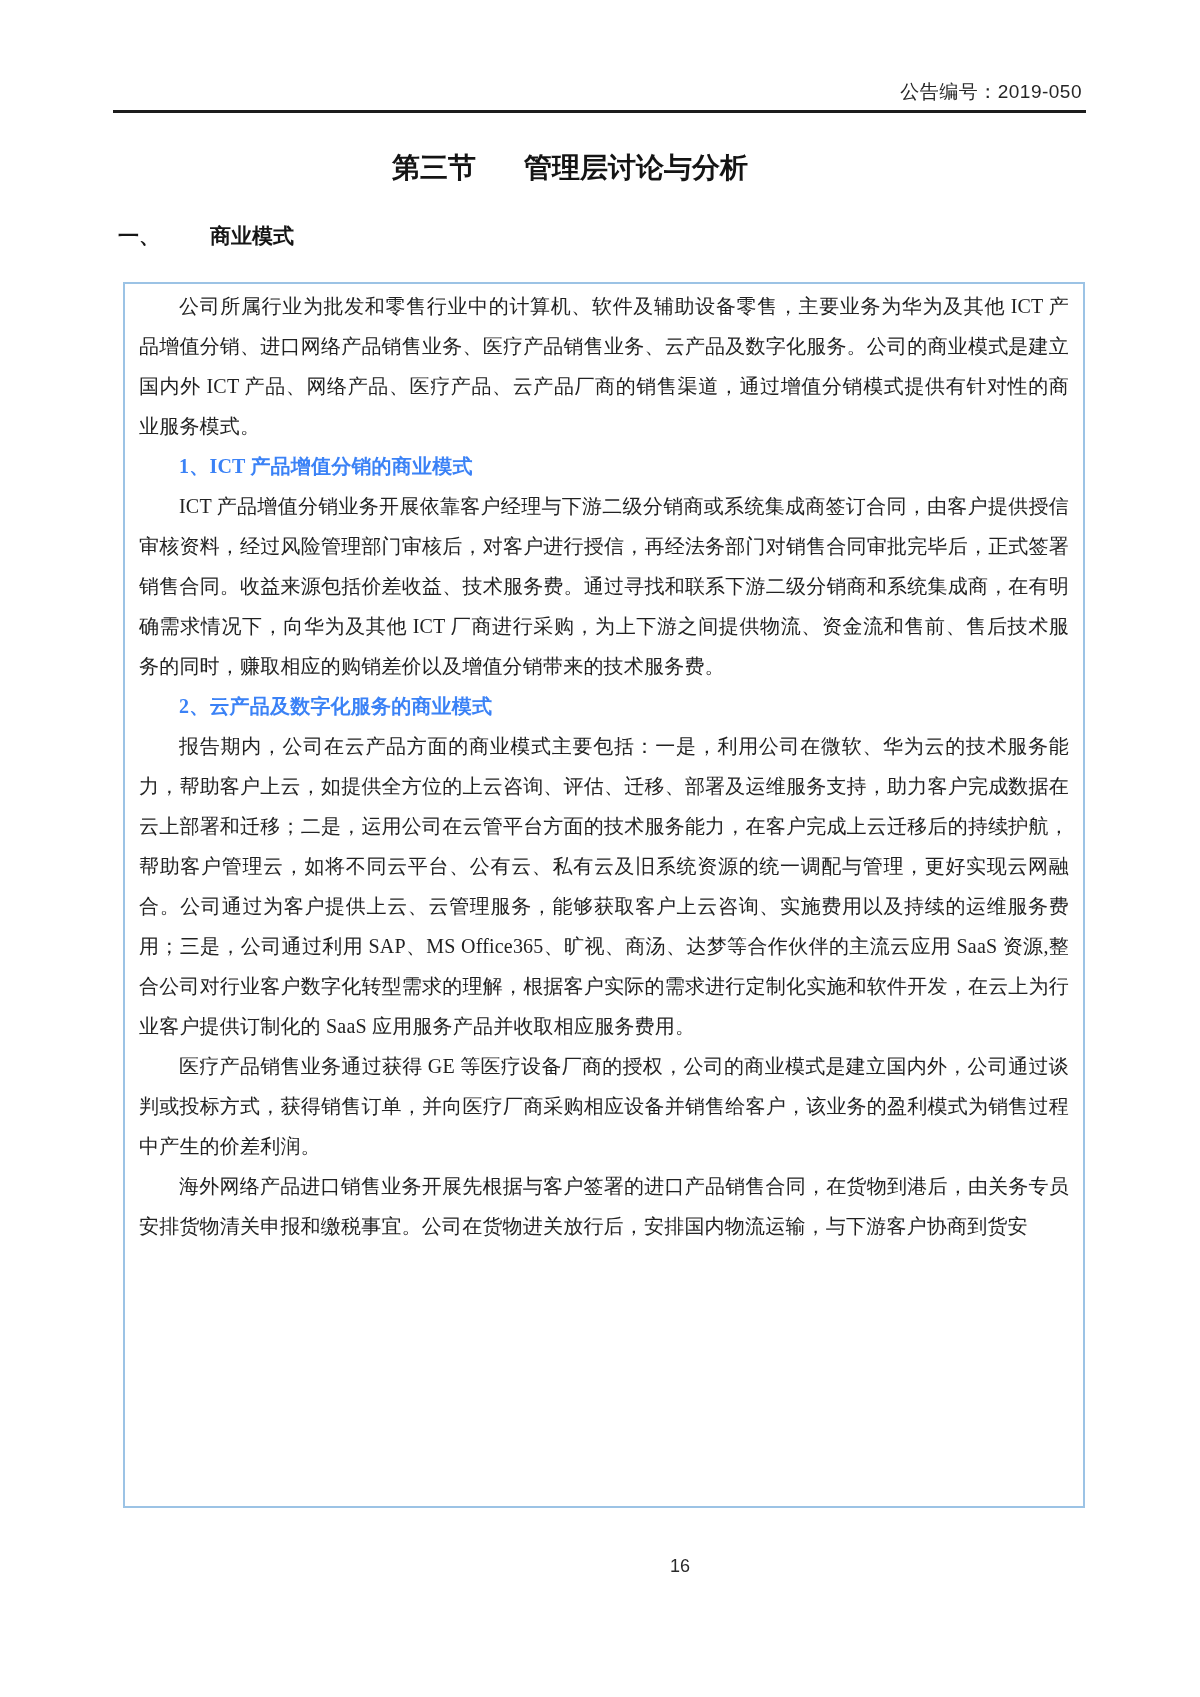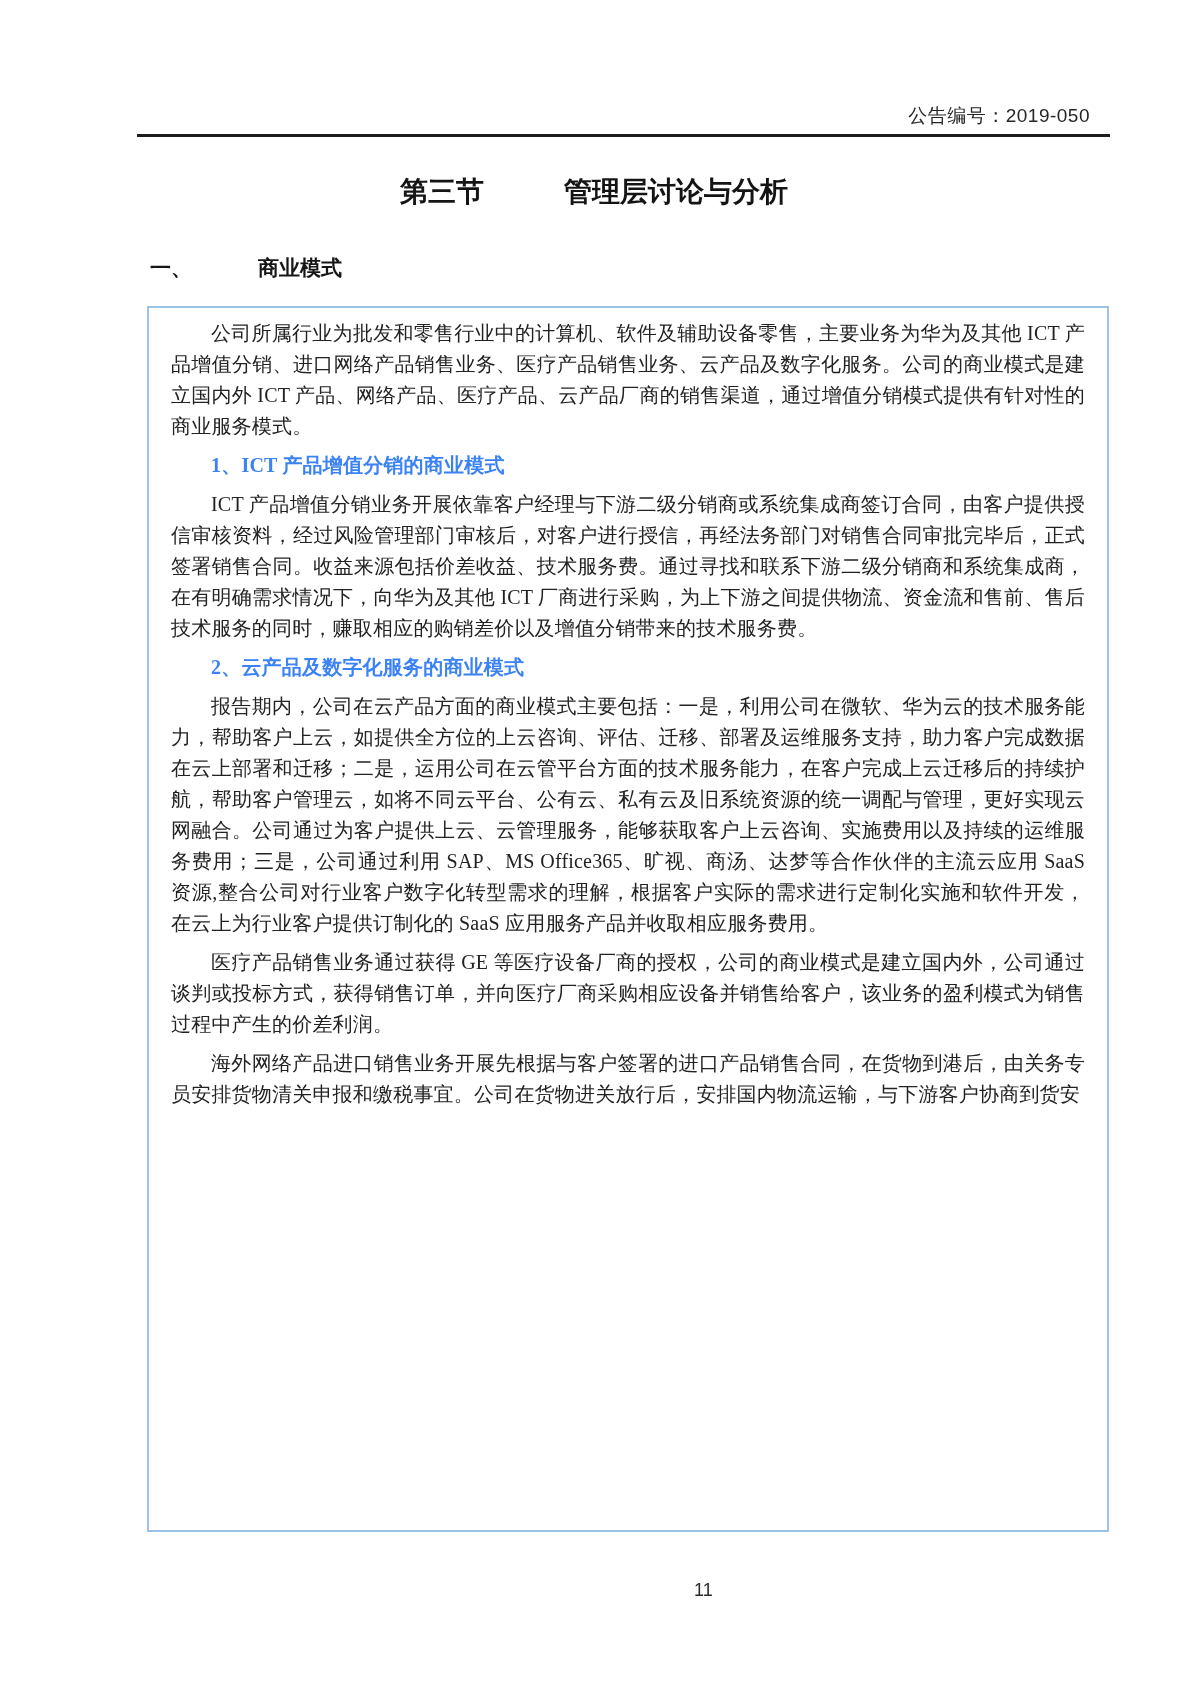--- a/index.html
+++ b/index.html
@@ -1,15 +1,15 @@
 <!DOCTYPE html>
 <html lang="zh"><head>
 <meta charset="utf-8">
 <style>
-  * { margin:8px; padding:0; box-sizing:border-box; }
+  * { margin:0; padding:0; box-sizing:border-box; }
   html,body { background:#ffffff; }
   body {
     width:1200px; height:1697px; position:relative; overflow:hidden;
     font-family:"Liberation Serif","DejaVu Serif",serif;
     color:var(--text,#1f1f1f);
   }
   .notice {
     position:absolute; top:79px; right:118px;
     font-size:19px; letter-spacing:0.5px;
     font-family:"Liberation Sans","DejaVu Sans",sans-serif;
@@ -33,21 +33,21 @@
     color:#161616;
   }
   .sec-heading .num { display:inline-block; width:92px; }
   .box {
     position:absolute; left:123px; top:282px; width:962px; height:1226px;
     border:2px solid var(--border,#9cc3e5);
     padding:2px 14px 0 14px; overflow:hidden;
     background:transparent;
   }
   .blk {
-    font-size:20px; line-height:31px; text-align:justify;
+    font-size:20px; line-height:40px; text-align:justify;
     text-indent:40px; letter-spacing:0.2px; color:#222222;
   }
   .blk.h { font-weight:bold; color:#3b82f6; }
   .pageno {
     position:absolute; top:1556px; left:670px;
     font-size:18px; font-family:"Liberation Sans","DejaVu Sans",sans-serif;
     color:#2a2a2a;
   }
 </style>
 </head>
@@ -64,13 +64,13 @@
 <div class="box">
     <p class="blk">公司所属行业为批发和零售行业中的计算机、软件及辅助设备零售，主要业务为华为及其他 ICT 产品增值分销、进口网络产品销售业务、医疗产品销售业务、云产品及数字化服务。公司的商业模式是建立国内外 ICT 产品、网络产品、医疗产品、云产品厂商的销售渠道，通过增值分销模式提供有针对性的商业服务模式。</p>
     <p class="blk h">1、ICT 产品增值分销的商业模式</p>
     <p class="blk">ICT 产品增值分销业务开展依靠客户经理与下游二级分销商或系统集成商签订合同，由客户提供授信审核资料，经过风险管理部门审核后，对客户进行授信，再经法务部门对销售合同审批完毕后，正式签署销售合同。收益来源包括价差收益、技术服务费。通过寻找和联系下游二级分销商和系统集成商，在有明确需求情况下，向华为及其他 ICT 厂商进行采购，为上下游之间提供物流、资金流和售前、售后技术服务的同时，赚取相应的购销差价以及增值分销带来的技术服务费。</p>
     <p class="blk h">2、云产品及数字化服务的商业模式</p>
     <p class="blk">报告期内，公司在云产品方面的商业模式主要包括：一是，利用公司在微软、华为云的技术服务能力，帮助客户上云，如提供全方位的上云咨询、评估、迁移、部署及运维服务支持，助力客户完成数据在云上部署和迁移；二是，运用公司在云管平台方面的技术服务能力，在客户完成上云迁移后的持续护航，帮助客户管理云，如将不同云平台、公有云、私有云及旧系统资源的统一调配与管理，更好实现云网融合。公司通过为客户提供上云、云管理服务，能够获取客户上云咨询、实施费用以及持续的运维服务费用；三是，公司通过利用 SAP、MS Office365、旷视、商汤、达梦等合作伙伴的主流云应用 SaaS 资源,整合公司对行业客户数字化转型需求的理解，根据客户实际的需求进行定制化实施和软件开发，在云上为行业客户提供订制化的 SaaS 应用服务产品并收取相应服务费用。</p>
     <p class="blk">医疗产品销售业务通过获得 GE 等医疗设备厂商的授权，公司的商业模式是建立国内外，公司通过谈判或投标方式，获得销售订单，并向医疗厂商采购相应设备并销售给客户，该业务的盈利模式为销售过程中产生的价差利润。</p>
     <p class="blk">海外网络产品进口销售业务开展先根据与客户签署的进口产品销售合同，在货物到港后，由关务专员安排货物清关申报和缴税事宜。公司在货物进关放行后，安排国内物流运输，与下游客户协商到货安</p>
   </div>
 
-<div class="pageno">11</div>
+<div class="pageno">16</div>
 
 </body></html>

